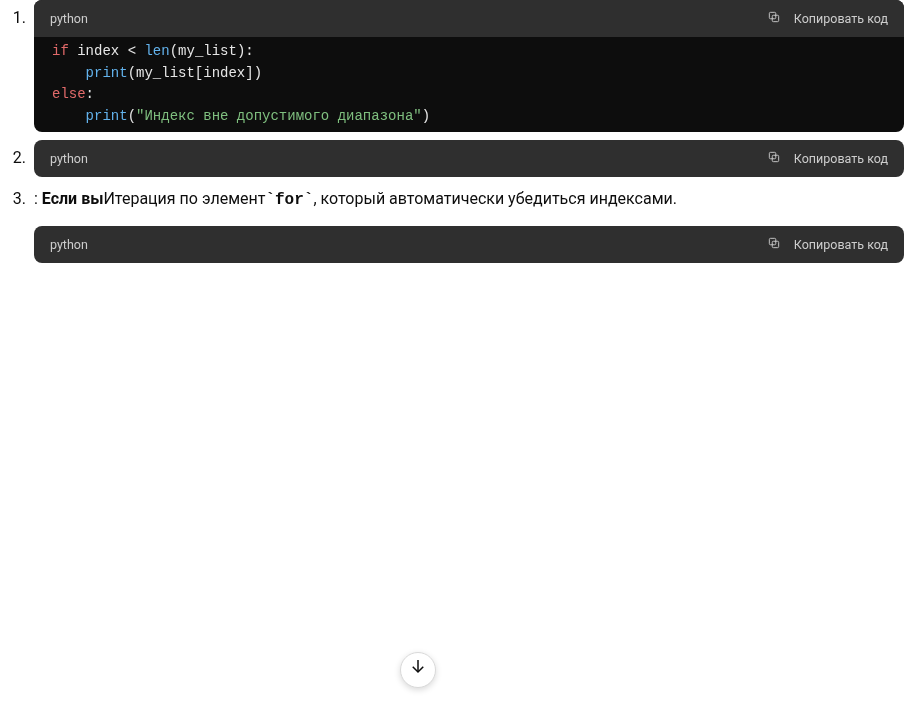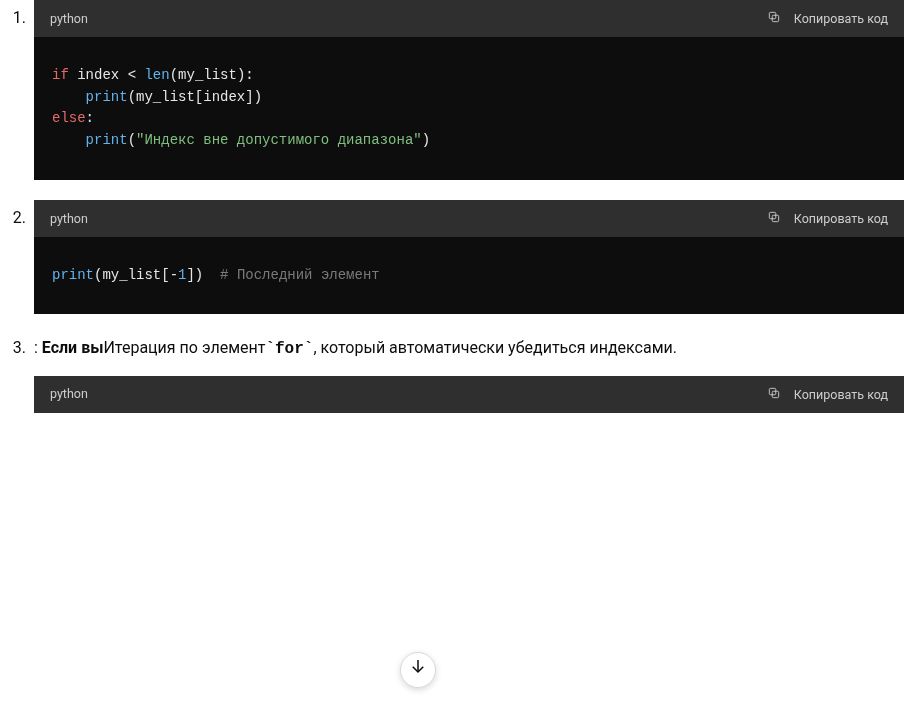--- a/index.html
+++ b/index.html
@@ -31,22 +31,22 @@
   .item-text .bold {
     font-weight: 700;
   }
   .code-mono {
     font-family: ui-monospace, SFMono-Regular, Menlo, Consolas, "Liberation Mono", monospace;
     font-weight: 700;
     text-align: center;
   }
   .code-block {
     background: #0d0d0d;
-    border-radius: 0;
-    margin: 0 0 20px 0;
+    border-radius: 8px;
+    margin: 0 0 8px 0;
     overflow: hidden;
     font-family: ui-monospace, SFMono-Regular, Menlo, Consolas, "Liberation Mono", monospace;
     font-size: 14px;
     line-height: 1.55;
   }
   .code-header {
     background: #2f2f2f;
     color: #cdcdcd;
     display: flex;
     justify-content: space-between;
@@ -67,21 +67,21 @@
     padding: 2px 0;
     font-family: inherit;
   }
   .copy-btn svg {
     width: 14px; height: 14px;
     stroke: #cdcdcd;
     fill: none;
     stroke-width: 1.6;
   }
   .code-body {
-    padding: 28px 18px;
+    padding: 4px 18px;
     white-space: pre;
     color: #e6e6e6;
   }
   .tok-kw { color: #e26a6a; }
   .tok-builtin { color: #63b3ed; }
   .tok-str { color: #7fbf7f; }
   .tok-num { color: #63b3ed; }
   .tok-op { color: #e6e6e6; }
   .tok-ident { color: #e6e6e6; }
   .tok-comment { color: #7a7a7a; }
@@ -141,21 +141,20 @@
         <button class="copy-btn">
           <span>
             <svg viewBox="0 0 24 24">
                 <rect x="9" y="9" width="11" height="11" rx="2"></rect>
                 <rect x="4" y="4" width="11" height="11" rx="2"></rect>
               </svg>
           </span>
           <span>Копировать код</span>
         </button>
       </div>
-      <div class="code-body"><span class="tok-builtin">print</span><span class="tok-op">(</span><span class="tok-ident">my_list</span><span class="tok-op">[</span><span class="tok-op">-</span><span class="tok-num">1</span><span class="tok-op">]</span><span class="tok-op">)</span><span>  </span><span class="tok-comment"># Последний элемент</span></div>
     </div>
   </li>
 
   <li>
     <div class="item-text">
       <span>: </span><span class="bold">Если вы</span><span>Итерация по элемент</span><span class="code-mono">`for`</span><span>, который автоматически убедиться индексами.</span>
     </div>
 
     <div class="code-block">
       <div class="code-header">

